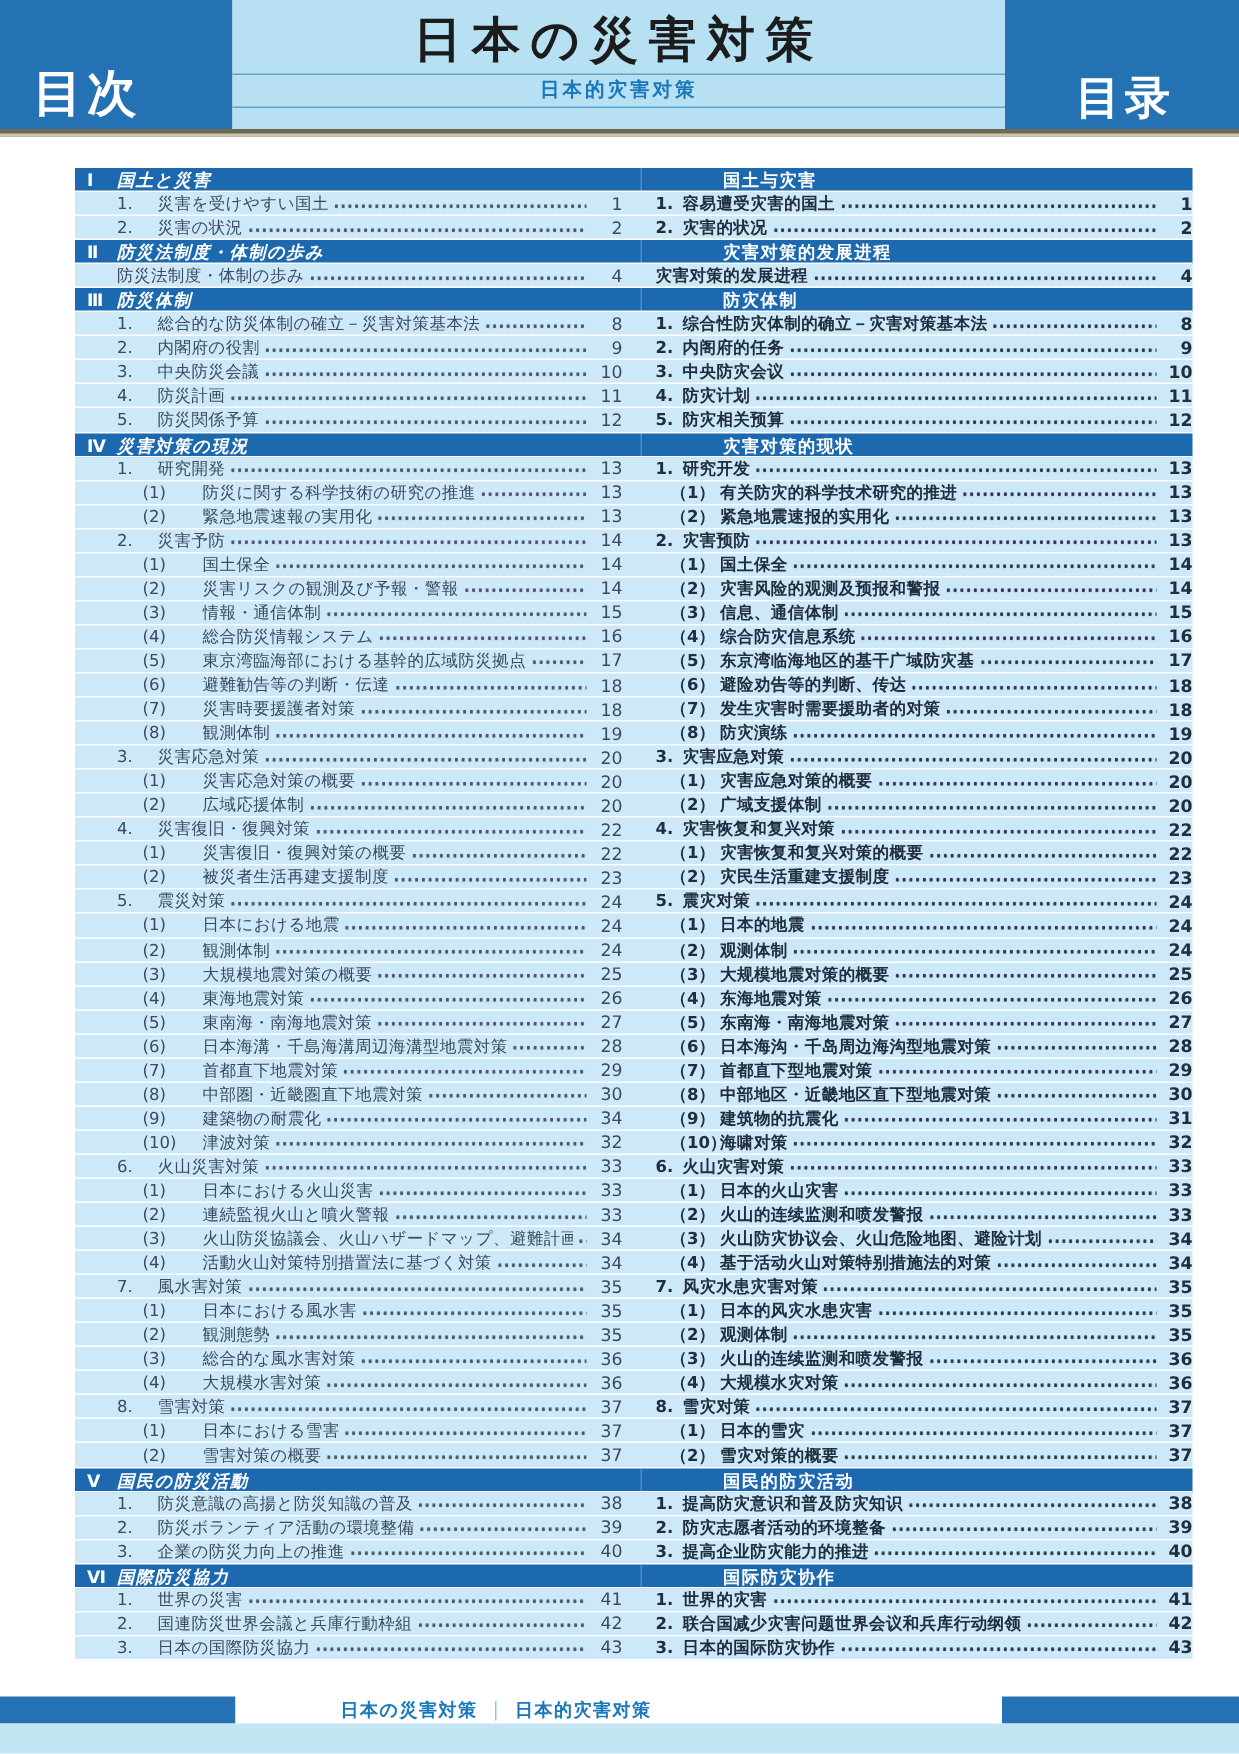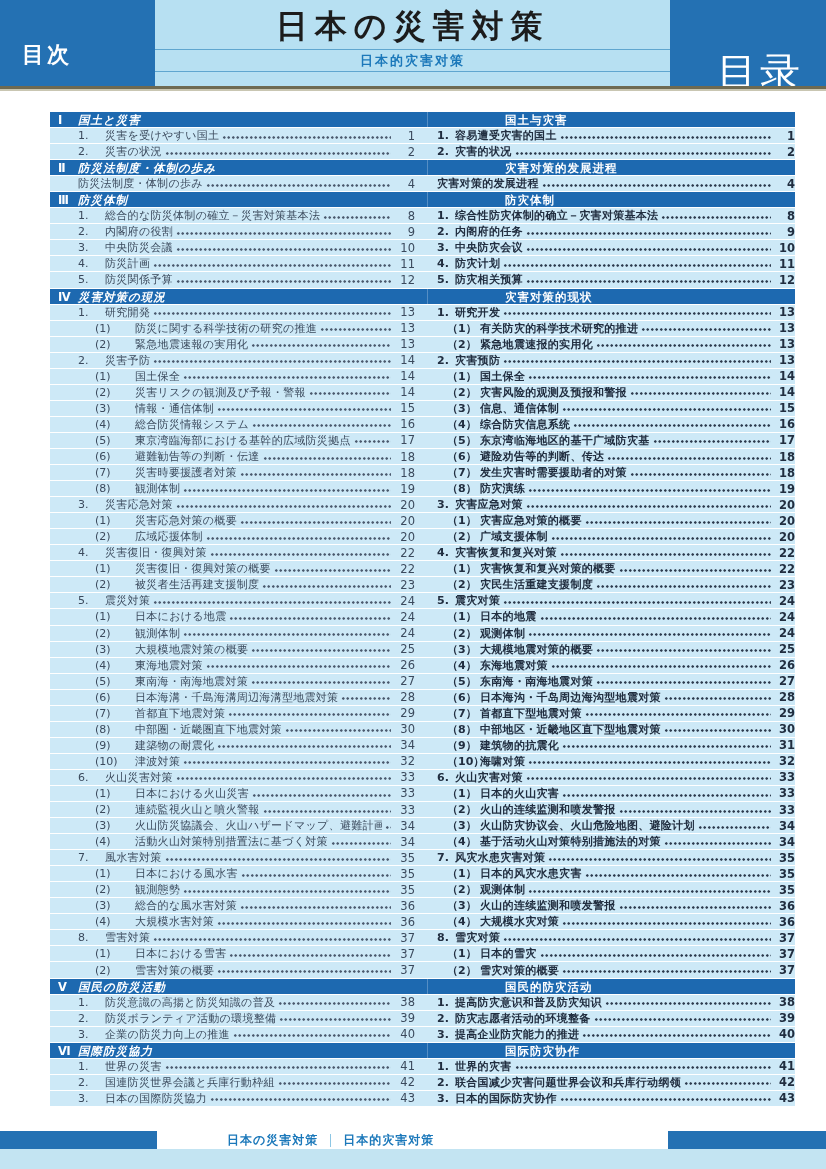--- a/index.html
+++ b/index.html
@@ -4,40 +4,40 @@
 <style>
   html,body{margin:0;padding:0;}
   body{
     width:826px;height:1169px;position:relative;background:#ffffff;
     font-family:"DejaVu Sans","Liberation Sans",sans-serif;
     overflow:hidden;
   }
   
   .hdr{position:absolute;top:0;left:0;width:826px;height:86px;}
   .hdr-left{position:absolute;left:0;top:0;width:155px;height:86px;background:#2471b3;}
-  .hdr-left .lbl{position:absolute;left:22px;top:40px;color:#fff;font-size:22px;font-weight:600;letter-spacing:3px;}
+  .hdr-left .lbl{position:absolute;left:22px;top:40px;color:#fff;font-size:33px;font-weight:600;letter-spacing:3px;}
   .hdr-center{position:absolute;left:155px;top:0;width:515px;height:86px;background:#b7e0f2;}
   .hdr-title{height:49px;line-height:52px;text-align:center;font-size:32px;color:#1c1c1c;letter-spacing:7px;font-weight:600;}
   .hline{height:1px;background:#5fa6cf;}
   .hdr-sub{height:21px;line-height:21px;text-align:center;font-size:13px;color:#1b78ba;font-weight:600;letter-spacing:2px;}
   .hdr-right{position:absolute;left:670px;top:0;width:156px;height:86px;background:#2471b3;}
-  .hdr-right .lbl{position:absolute;left:47px;top:45px;color:#fff;font-size:40px;font-weight:400;letter-spacing:3px;}
+  .hdr-right .lbl{position:absolute;left:47px;top:45px;color:#fff;font-size:30px;font-weight:700;letter-spacing:3px;}
   .olive{position:absolute;top:86px;left:0;width:826px;height:3px;background:#6e6a52;border-bottom:2px solid #c9c6b2;}
 
   
   #toc{position:absolute;left:50px;top:112px;width:745px;}
   .secbar{
     position:relative;height:16.05px;background:#1d69b0;color:#fff;
     font-size:11.5px;font-weight:700;line-height:15px;box-sizing:border-box;
     border-bottom:1px solid #fff;
   }
   .secbar::after{content:'';position:absolute;left:377px;top:0;bottom:0;width:1px;background:rgba(255,255,255,.25);}
   .secbar .numeral{position:absolute;left:8px;top:1px;}
   .secbar .sj{position:absolute;left:28px;top:1px;letter-spacing:1px;font-style:italic;}
-  .secbar .sz{position:absolute;left:410px;top:1px;letter-spacing:1px;padding-left:45px;}
+  .secbar .sz{position:absolute;left:387px;top:1px;letter-spacing:1px;padding-left:45px;}
 
   .row{
     position:relative;height:16.05px;background:#cde9f7;box-sizing:border-box;
     border-bottom:1px solid #fff;display:flex;
   }
   .cell{display:flex;align-items:center;font-size:11px;white-space:nowrap;}
   .cell.ja{width:365px;color:#3b4a5d;--dot:#4a596d;}
   .cell.zh{margin-left:22px;width:358px;color:#212e40;font-weight:700;--dot:#2c3a4d;}
   .num{flex:0 0 auto;}
   .txt{flex:0 1 auto;overflow:hidden;letter-spacing:.3px;}

